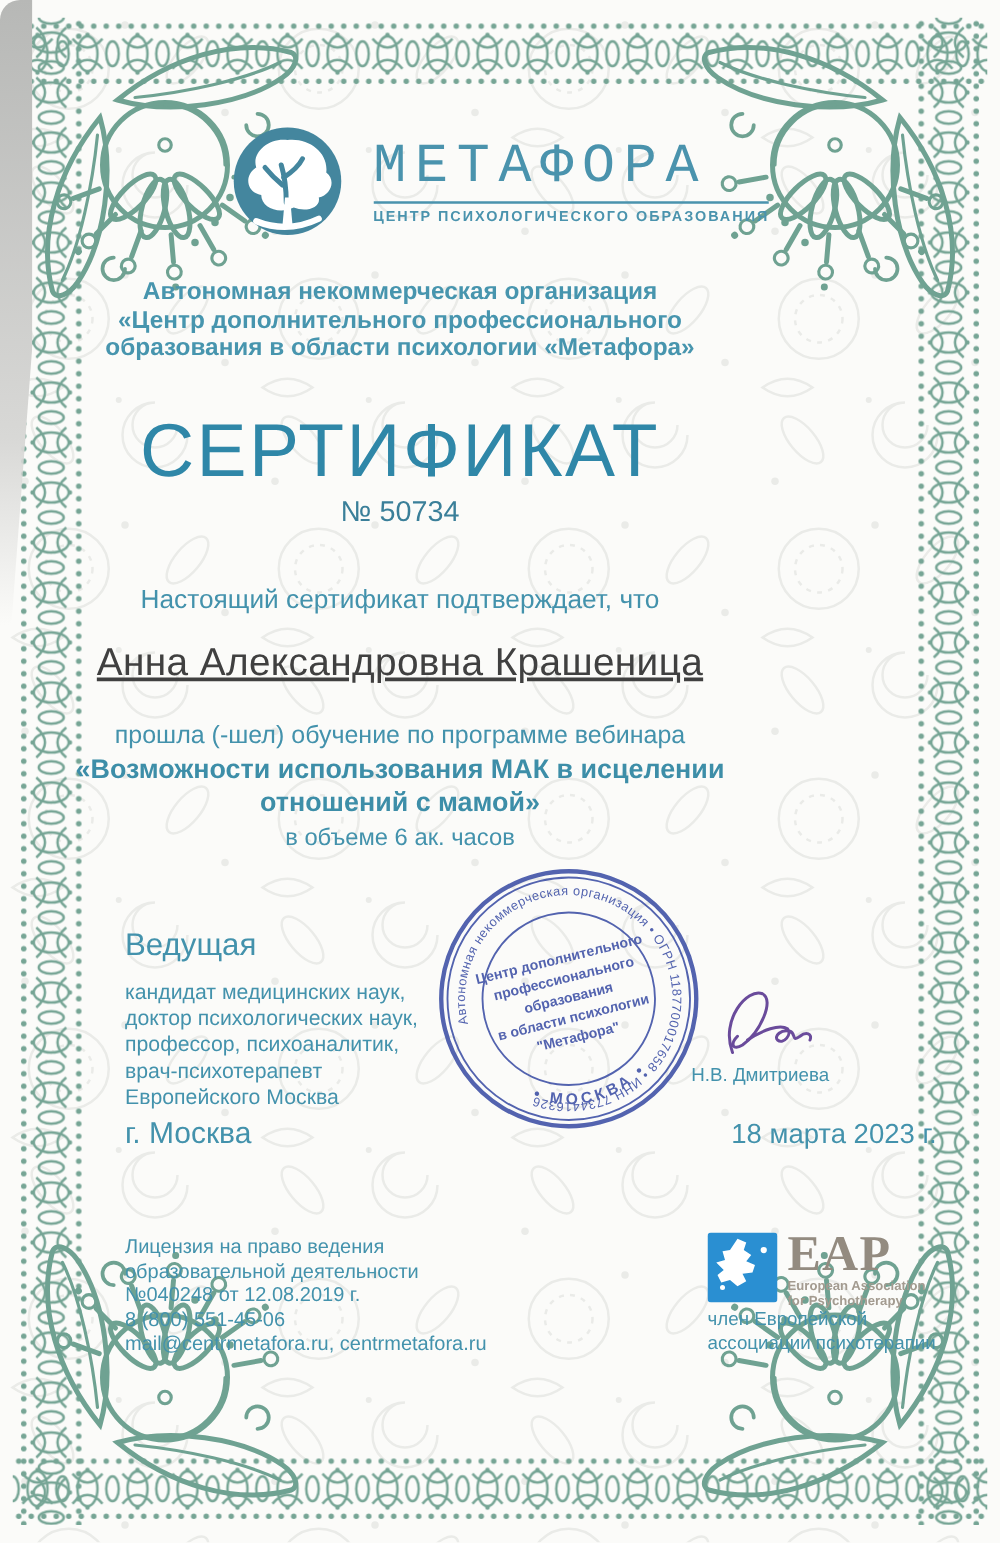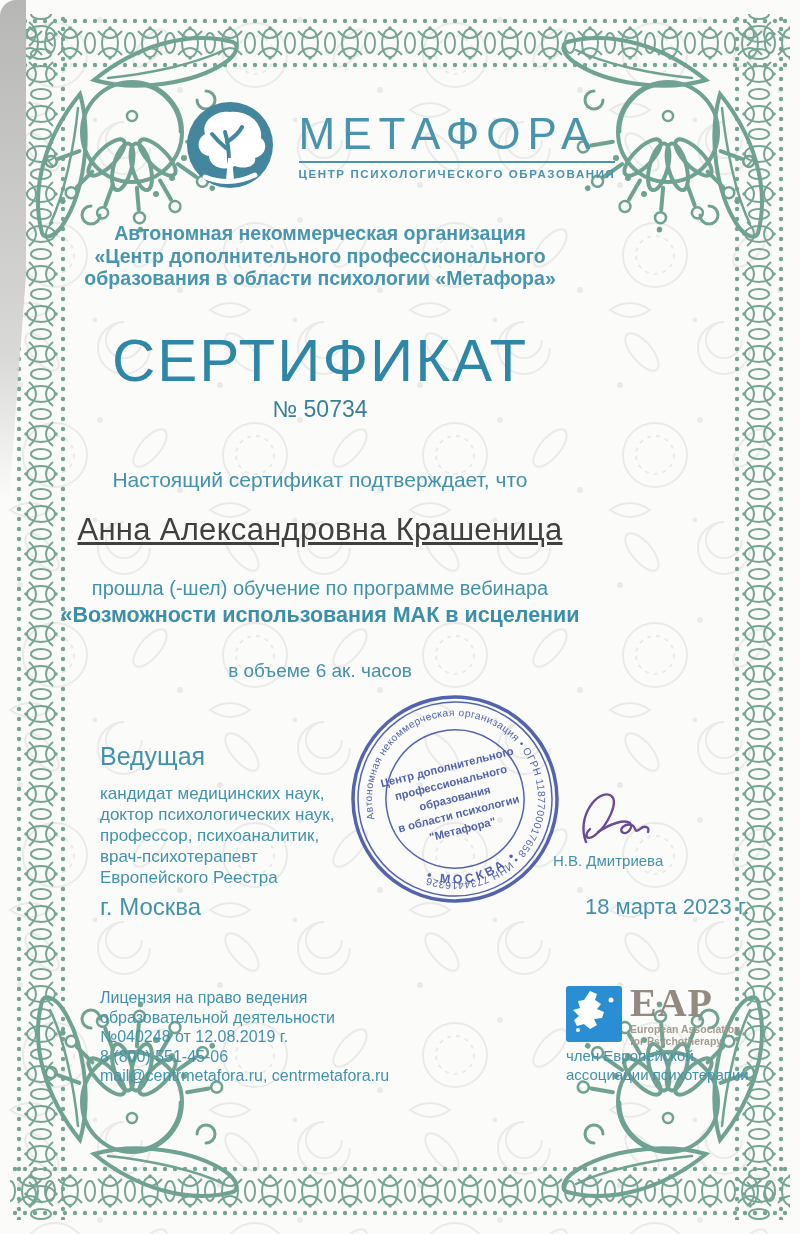--- a/index.html
+++ b/index.html
@@ -15,21 +15,21 @@
   .photo-edge{
     position:absolute;left:0;top:0;width:26px;height:500px;
     background:linear-gradient(180deg,#b7b8b6,#d8d8d6 70%,rgba(216,216,214,0));
     border-top-left-radius:16px;
     clip-path:polygon(0 0,100% 0,100% 55%,35% 100%,0 100%);
   }
   
   .center{left:0;width:640px;text-align:center;}
   .logo-row{top:100px;display:flex;justify-content:center;align-items:center;gap:24px;width:800px;}
   .wordmark-name{
-    font-family:Liberation Sans, sans-serif;font-size:44px;letter-spacing:7px;
+    font-family:Liberation Mono, monospace;font-size:44px;letter-spacing:7px;
     color:#4a93ad;line-height:46px;
   }
   .wordmark-rule{height:2px;background:#4a93ad;margin:4px 0 5px 0;}
   .wordmark-tagline{font-size:11.5px;letter-spacing:1.6px;color:#4a93ad;font-weight:bold;}
   .org-block{top:222px;font-size:19.5px;line-height:22.5px;font-weight:bold;color:#4795ae;}
   .cert-title{top:326px;font-size:60px;letter-spacing:2px;color:#2f87a8;font-weight:normal;}
   .cert-number{top:396px;font-size:23px;color:#3a7f99;}
   .confirm-line{top:468px;font-size:21px;color:#4392ac;}
   .recipient{top:512px;font-size:31px;color:#404040;font-weight:500;letter-spacing:.3px;text-decoration:underline;}
   .completed-line{top:577px;font-size:20px;color:#4392ac;}
@@ -268,30 +268,31 @@
 </div>
 
 <div class="abs center cert-title">СЕРТИФИКАТ</div>
 <div class="abs center cert-number">№  50734</div>
 
 <div class="abs center confirm-line">Настоящий сертификат подтверждает, что</div>
 <div class="abs center recipient">Анна Александровна Крашеница</div>
 <div class="abs center completed-line">прошла (-шел) обучение по программе вебинара</div>
 <div class="abs center program">
   <div>«Возможности использования МАК в исцелении</div>
+  <div>отношений с мамой»</div>
 </div>
 <div class="abs center volume-line">в объеме 6 ак. часов</div>
 
 <div class="abs left-col presenter-role">Ведущая</div>
 <div class="abs left-col credentials">
   <div>кандидат медицинских наук,</div>
   <div>доктор психологических наук,</div>
   <div>профессор, психоаналитик,</div>
   <div>врач-психотерапевт</div>
-  <div>Европейского Реестра</div>
+  <div>Европейского Москва</div>
 </div>
 <div class="abs left-col city">г. Москва</div>
 
 <div class="abs stamp-wrap">
   <svg width="214" height="214" viewBox="-107 -107 214 214" style="opacity:.88">
     <g transform="rotate(-14)" stroke="#3c4fa5" fill="none">
       <circle r="102" stroke-width="3.5"></circle>
       <circle r="97" stroke-width="1.5"></circle>
       <circle r="69" stroke-width="1.5"></circle>
       <path id="stampRing" d="M -83,0 A 83,83 0 1 1 83,0 A 83,83 0 1 1 -83,0" stroke="none"></path>

